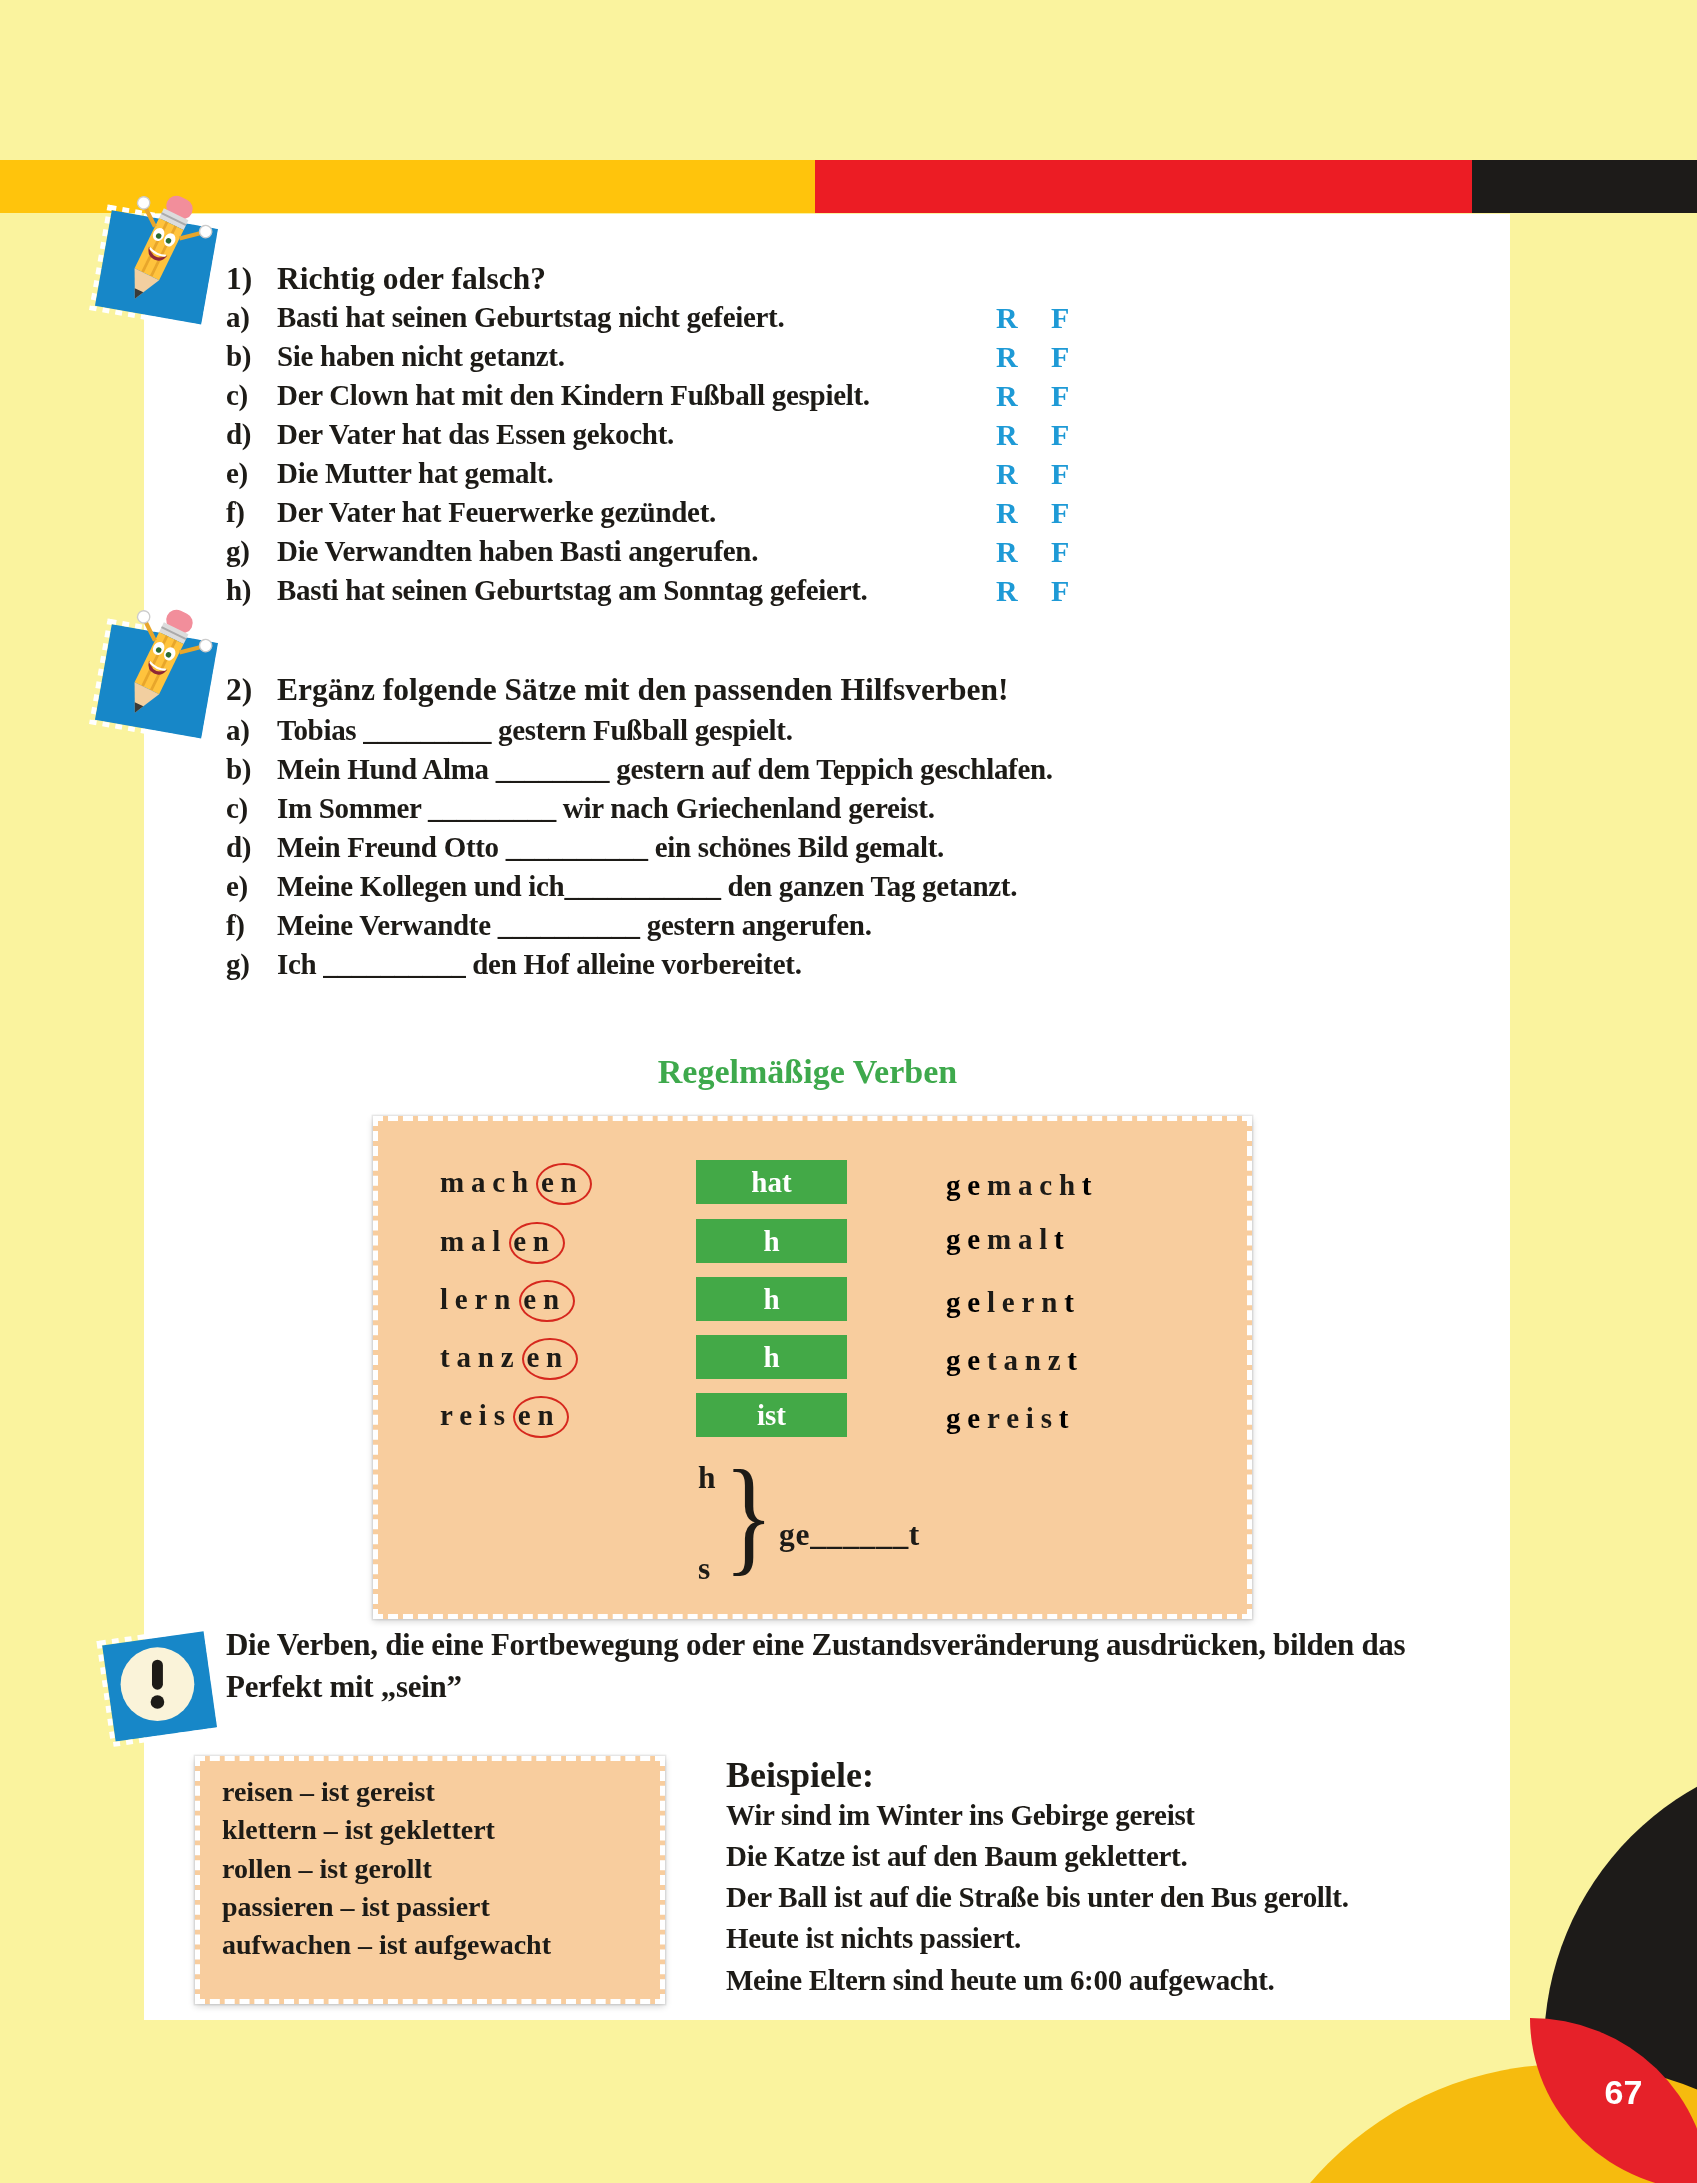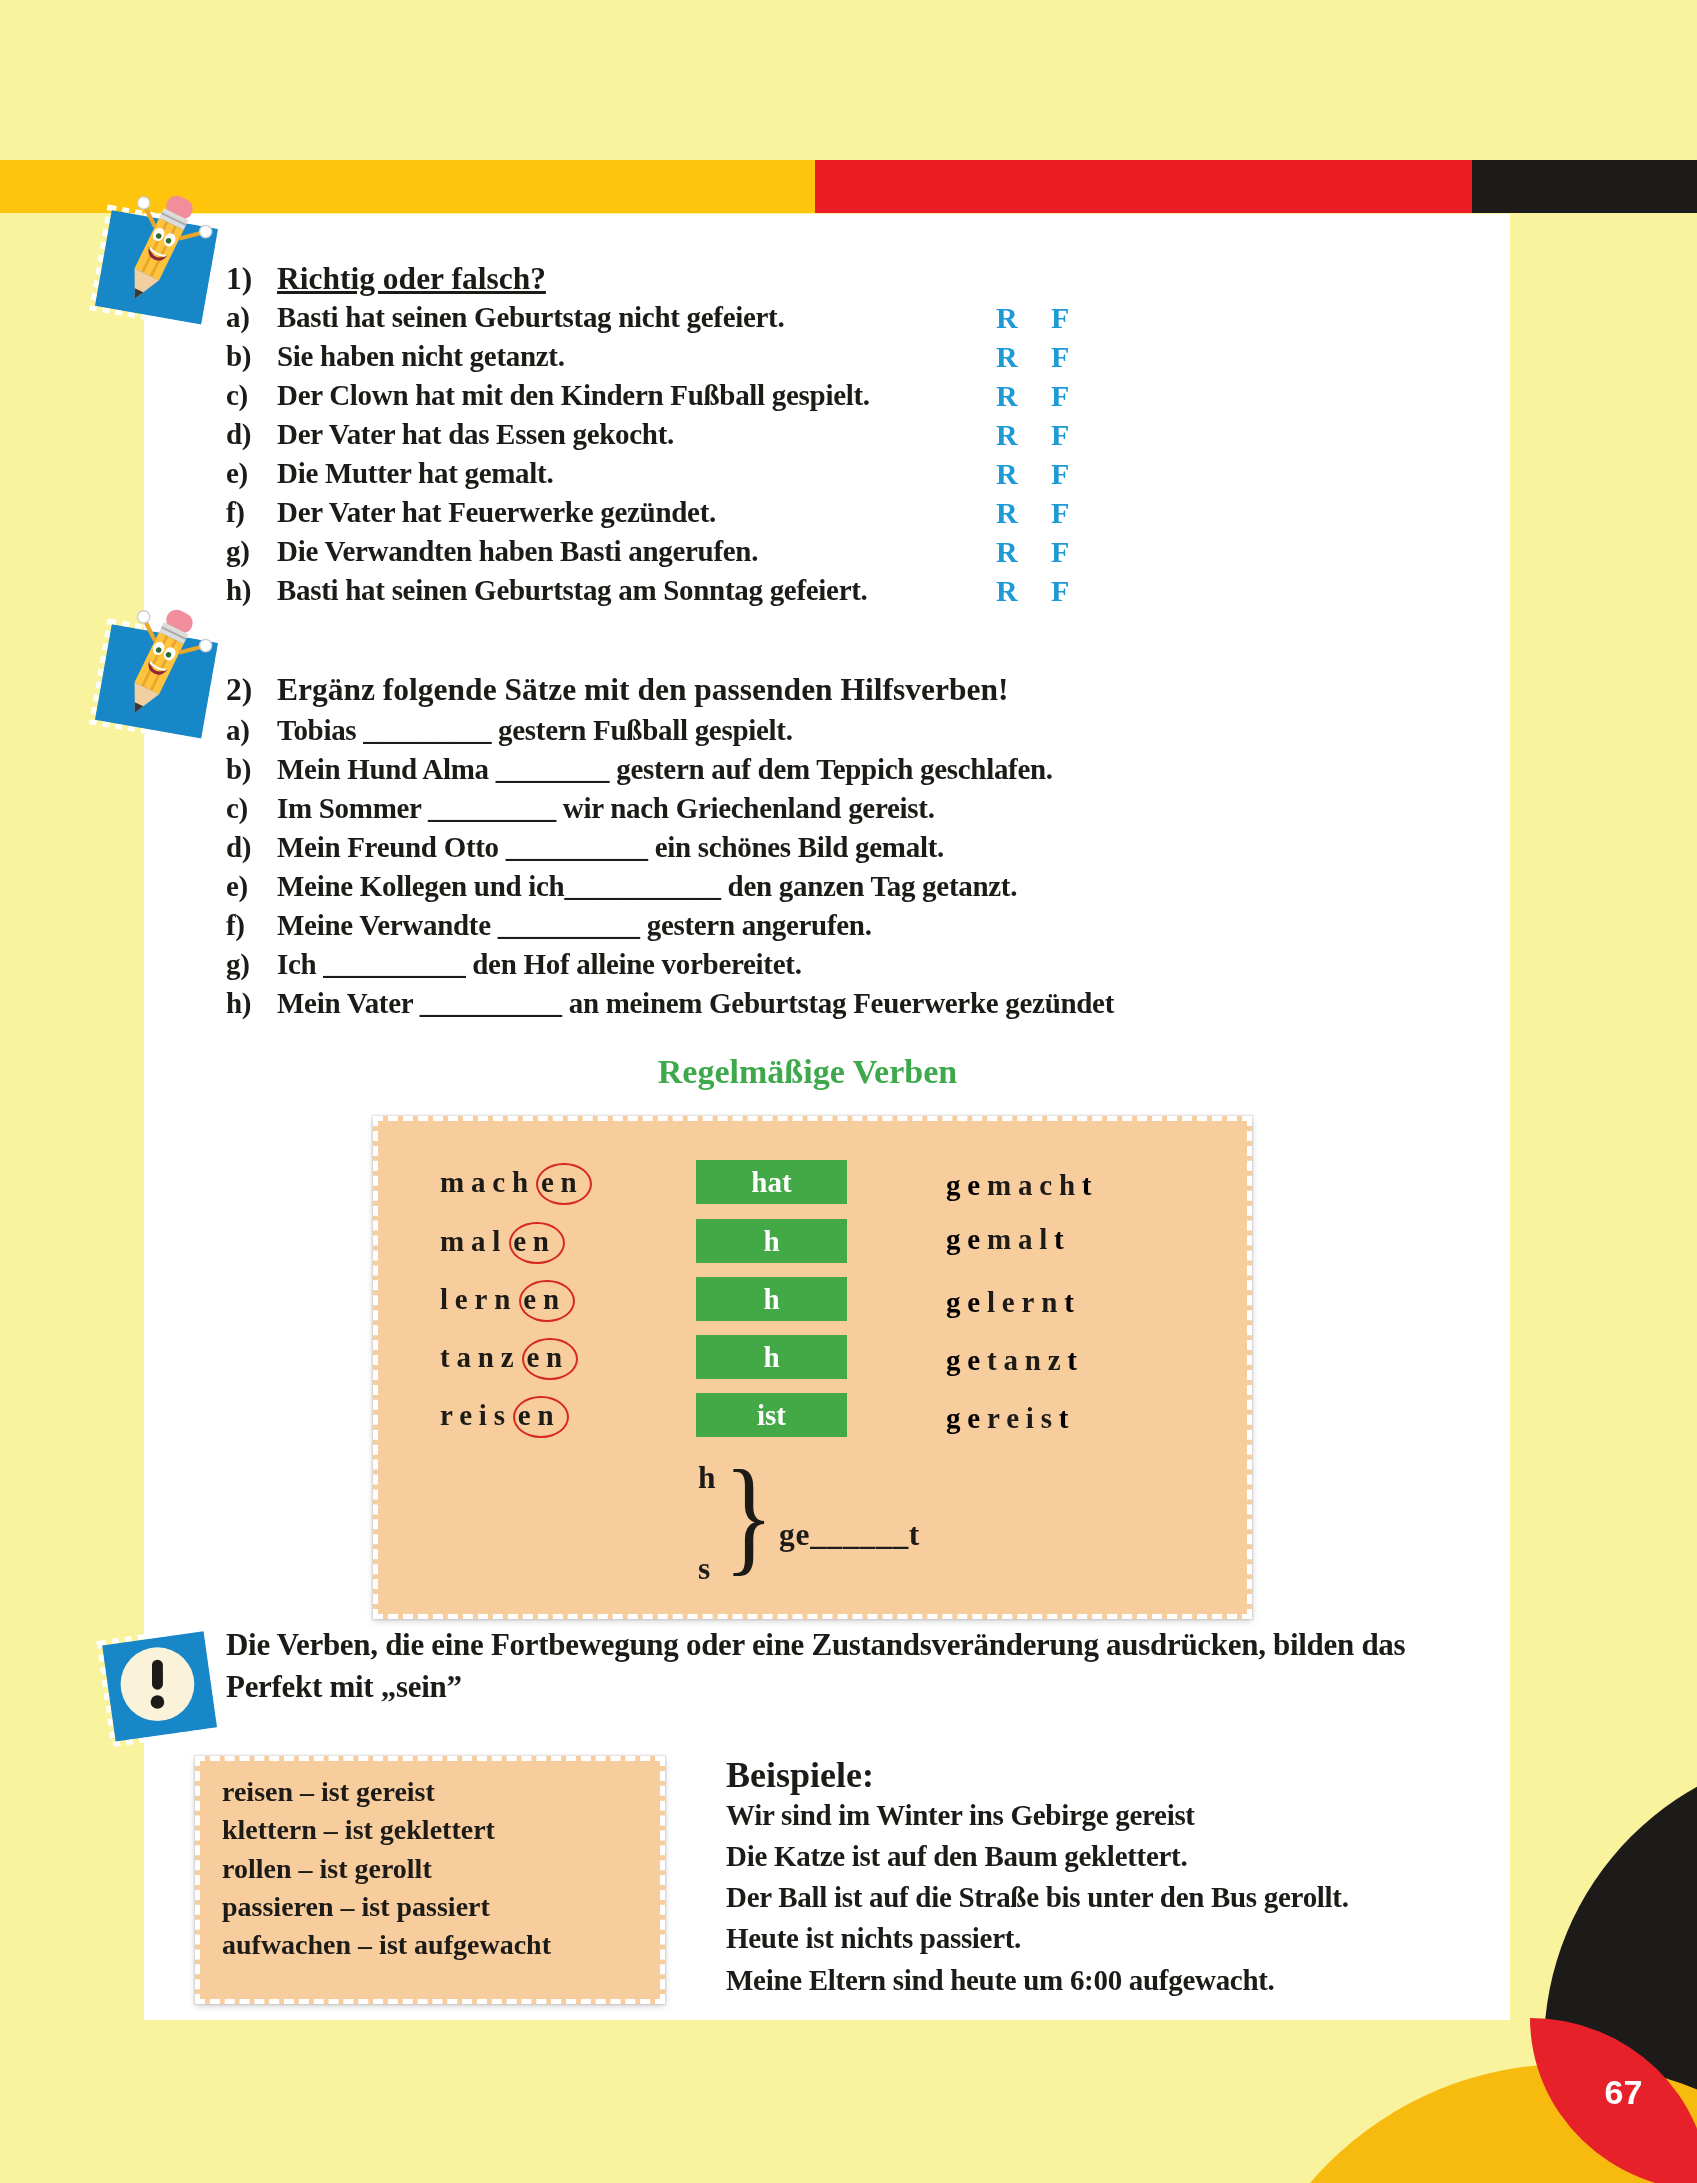--- a/index.html
+++ b/index.html
@@ -80,21 +80,21 @@
       <circle cx="123" cy="68" r="4" fill="#2c6b2f"></circle>
       <path d="M101 88 Q116 106 131 88 Q128 102 116 102 Q104 102 101 88 Z" fill="#8e2737"></path>
       <path d="M103 88 Q116 94 129 88 L129 91 Q116 97 103 91 Z" fill="#ffffff"></path>
       <line x1="96" y1="58" x2="70" y2="38" stroke="#E8A62B" stroke-width="6"></line>
       <circle cx="66" cy="34" r="9" fill="#ffffff" stroke="#cccccc" stroke-width="2"></circle>
       <line x1="136" y1="58" x2="162" y2="36" stroke="#E8A62B" stroke-width="6"></line>
       <circle cx="166" cy="32" r="9" fill="#ffffff" stroke="#cccccc" stroke-width="2"></circle>
     </g>
   </svg>
 
-  <div class="exhead" style="top:261px;text-decoration:underline;">
+  <div class="exhead" style="top:261px;">
     <span class="num">1)</span><span>Richtig oder falsch?</span>
   </div>
 
   <div class="exrow" style="top:301px;">
     <span class="lbl">a)</span><span>Basti hat seinen Geburtstag nicht gefeiert.</span>
     <span class="rf" style="left:770px;">R</span>
     <span class="rf" style="left:825px;">F</span>
   </div>
   <div class="exrow" style="top:340px;">
     <span class="lbl">b)</span><span>Sie haben nicht getanzt.</span>
@@ -177,23 +177,20 @@
   </div>
   <div class="exrow" style="top:870px;">
     <span class="lbl">e)</span><span>Meine Kollegen und ich___________ den ganzen Tag getanzt.</span>
   </div>
   <div class="exrow" style="top:909px;">
     <span class="lbl">f)</span><span>Meine Verwandte __________ gestern angerufen.</span>
   </div>
   <div class="exrow" style="top:948px;">
     <span class="lbl">g)</span><span>Ich __________ den Hof alleine vorbereitet.</span>
   </div>
-  <div class="exrow" style="top:987px;">
-    <span class="lbl">h)</span><span>Mein Vater __________ an meinem Geburtstag Feuerwerke gezündet</span>
-  </div>
 
   <div class="greentitle">Regelmäßige Verben</div>
 
   <div class="obox" id="verbtable">
 
     <div class="vrow" style="top:42px;">
       <span class="vcell"><span>mach</span><span class="circ">en</span></span>
       <span class="auxbox" style="top:-2.7px;">hat</span>
       <span class="result" style="top:5.5px;"><span class="grn">ge</span><span>mach</span><span class="grn">t</span></span>
     </div>

